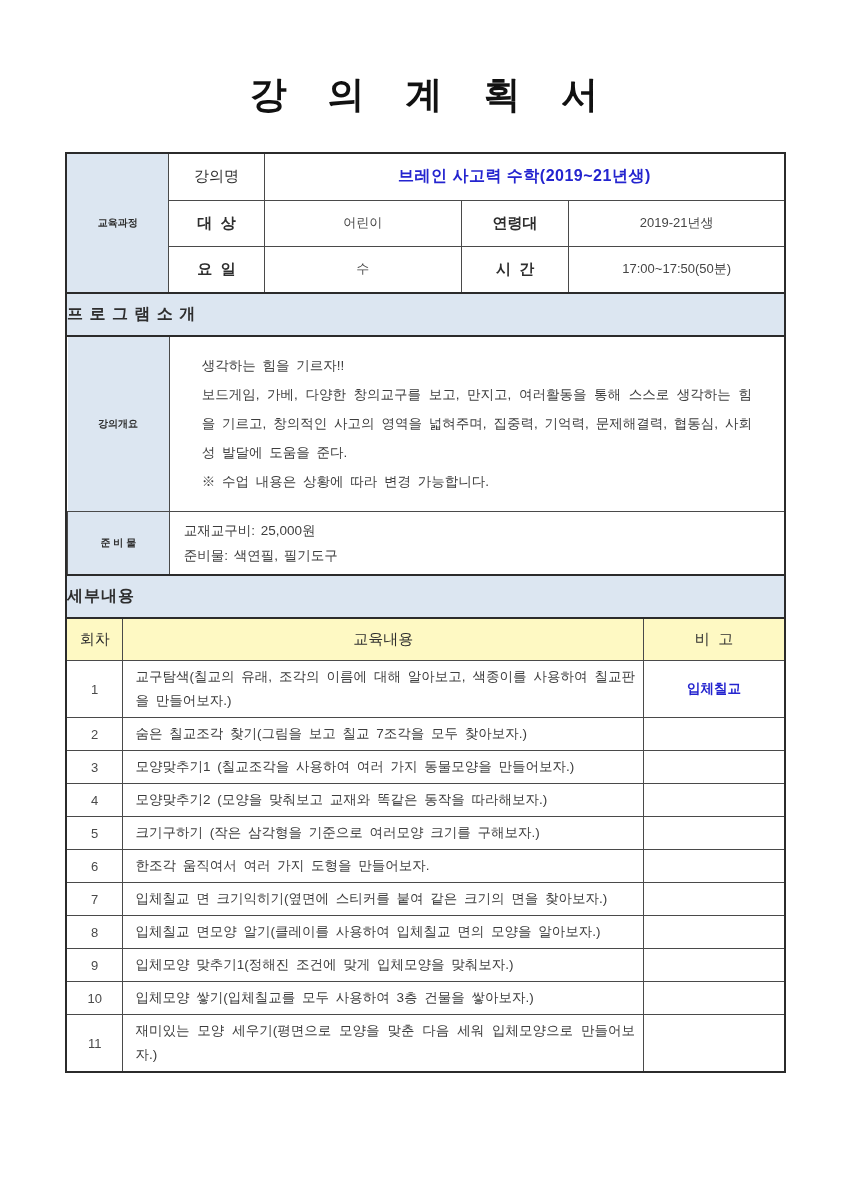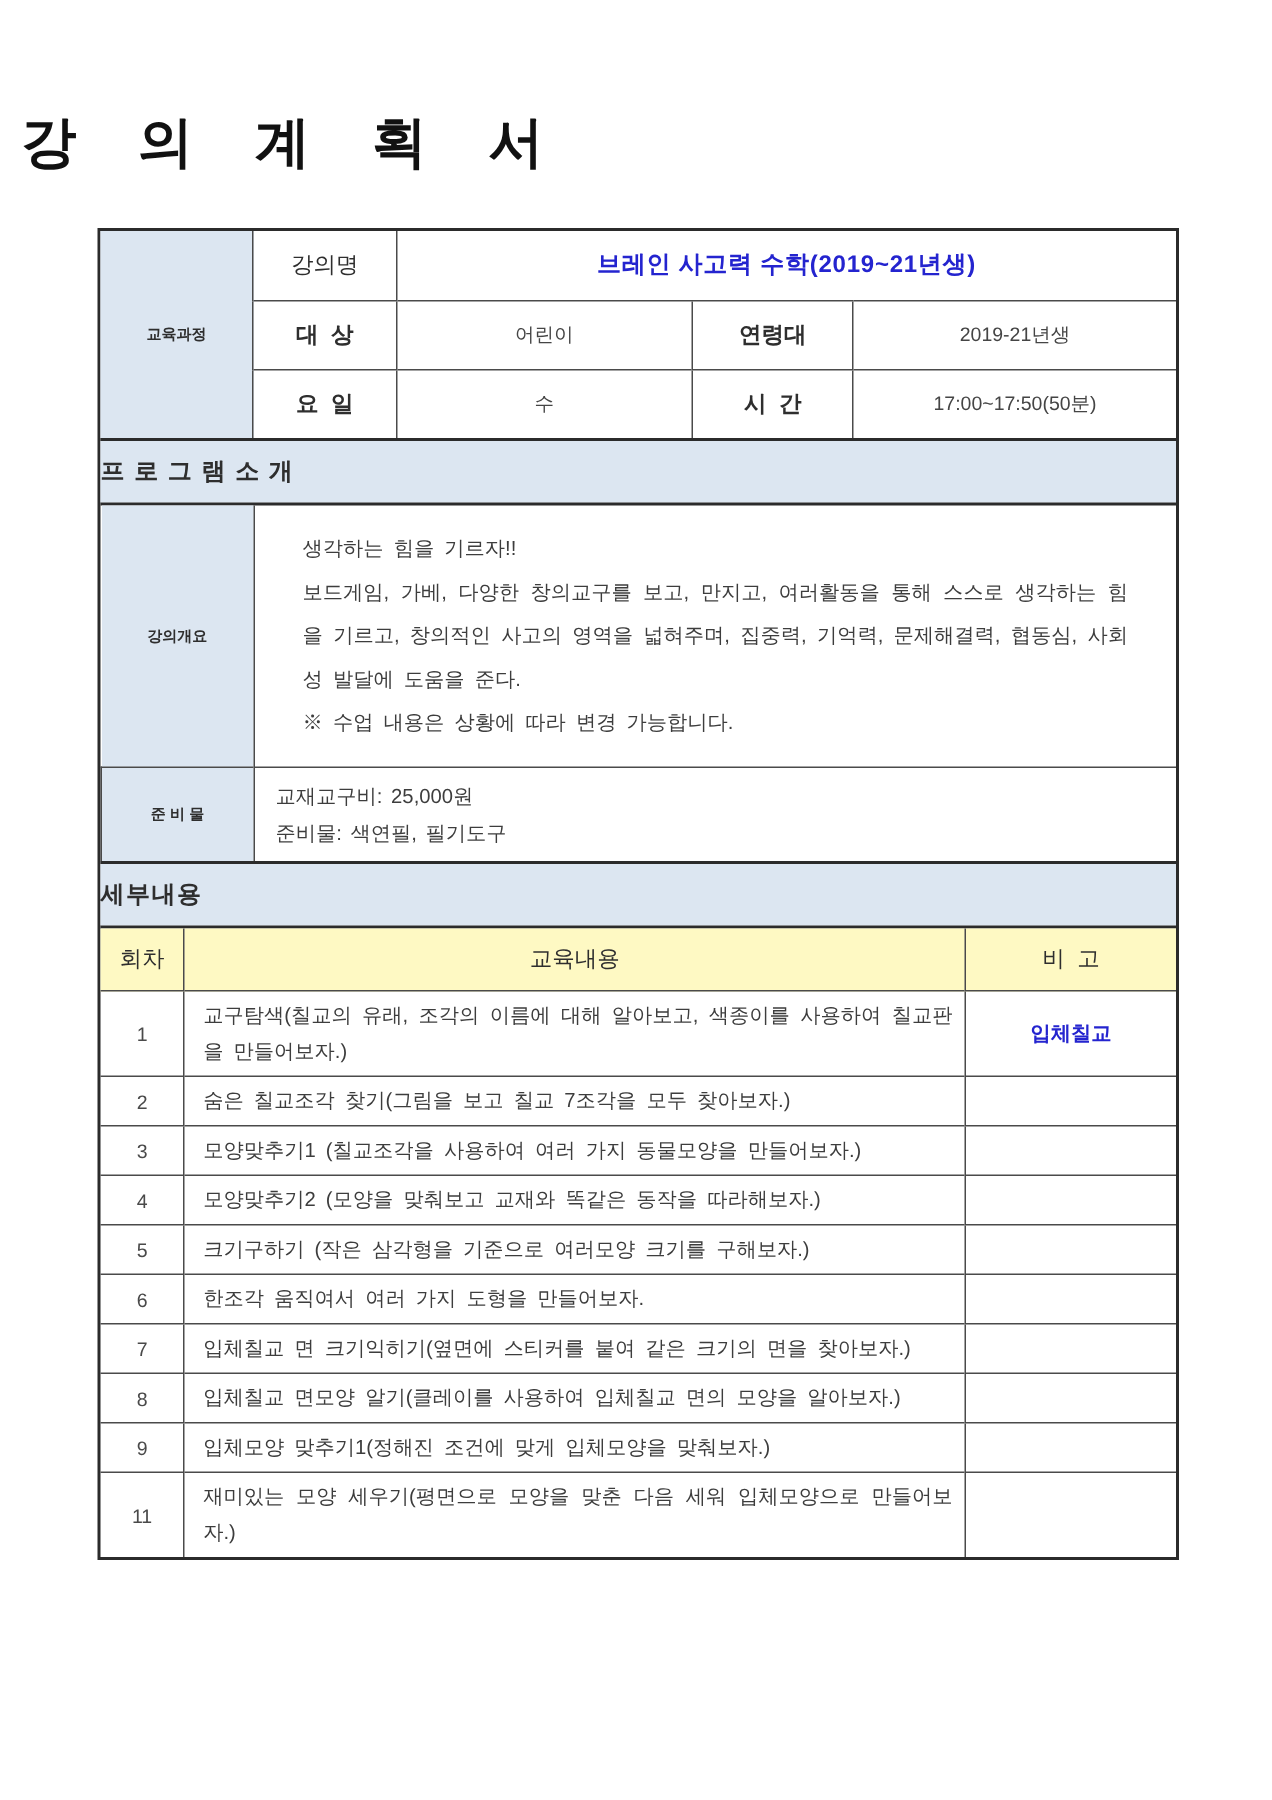--- a/index.html
+++ b/index.html
@@ -7,21 +7,21 @@
   .page {
     width: 848px; height: 1200px;
     background: #ffffff;
     position: relative;
     font-family: "Liberation Sans", sans-serif;
     color: #3a3a3a;
     overflow: hidden;
   }
   .doc-title {
     padding-top: 70px;
-    text-align: left;
+    text-align: center;
     font-family: "DejaVu Serif", serif;
     font-weight: bold;
     font-size: 37px;
     color: #111111;
     letter-spacing: 14px;
     text-indent: 14px;
     white-space: pre-wrap;
   }
   .doc-body {
     margin: 32px 62px 0 65px;
@@ -249,20 +249,25 @@
             <td class="no nbl">8</td>
             <td class="content">입체칠교 면모양 알기(클레이를 사용하여 입체칠교 면의 모양을 알아보자.)</td>
             <td class="note"></td>
           </tr>
           <tr>
             <td class="no nbl">9</td>
             <td class="content">입체모양 맞추기1(정해진 조건에 맞게 입체모양을 맞춰보자.)</td>
             <td class="note"></td>
           </tr>
           <tr>
+            <td class="no nbl">10</td>
+            <td class="content">입체모양 쌓기(입체칠교를 모두 사용하여 3층 건물을 쌓아보자.)</td>
+            <td class="note"></td>
+          </tr>
+          <tr>
             <td class="no nbl">11</td>
             <td class="content">재미있는 모양 세우기(평면으로 모양을 맞춘 다음 세워 입체모양으로 만들어보자.)</td>
             <td class="note"></td>
           </tr>
         </tbody>
       </table>
     </section>
 
   </div>
 </div>

